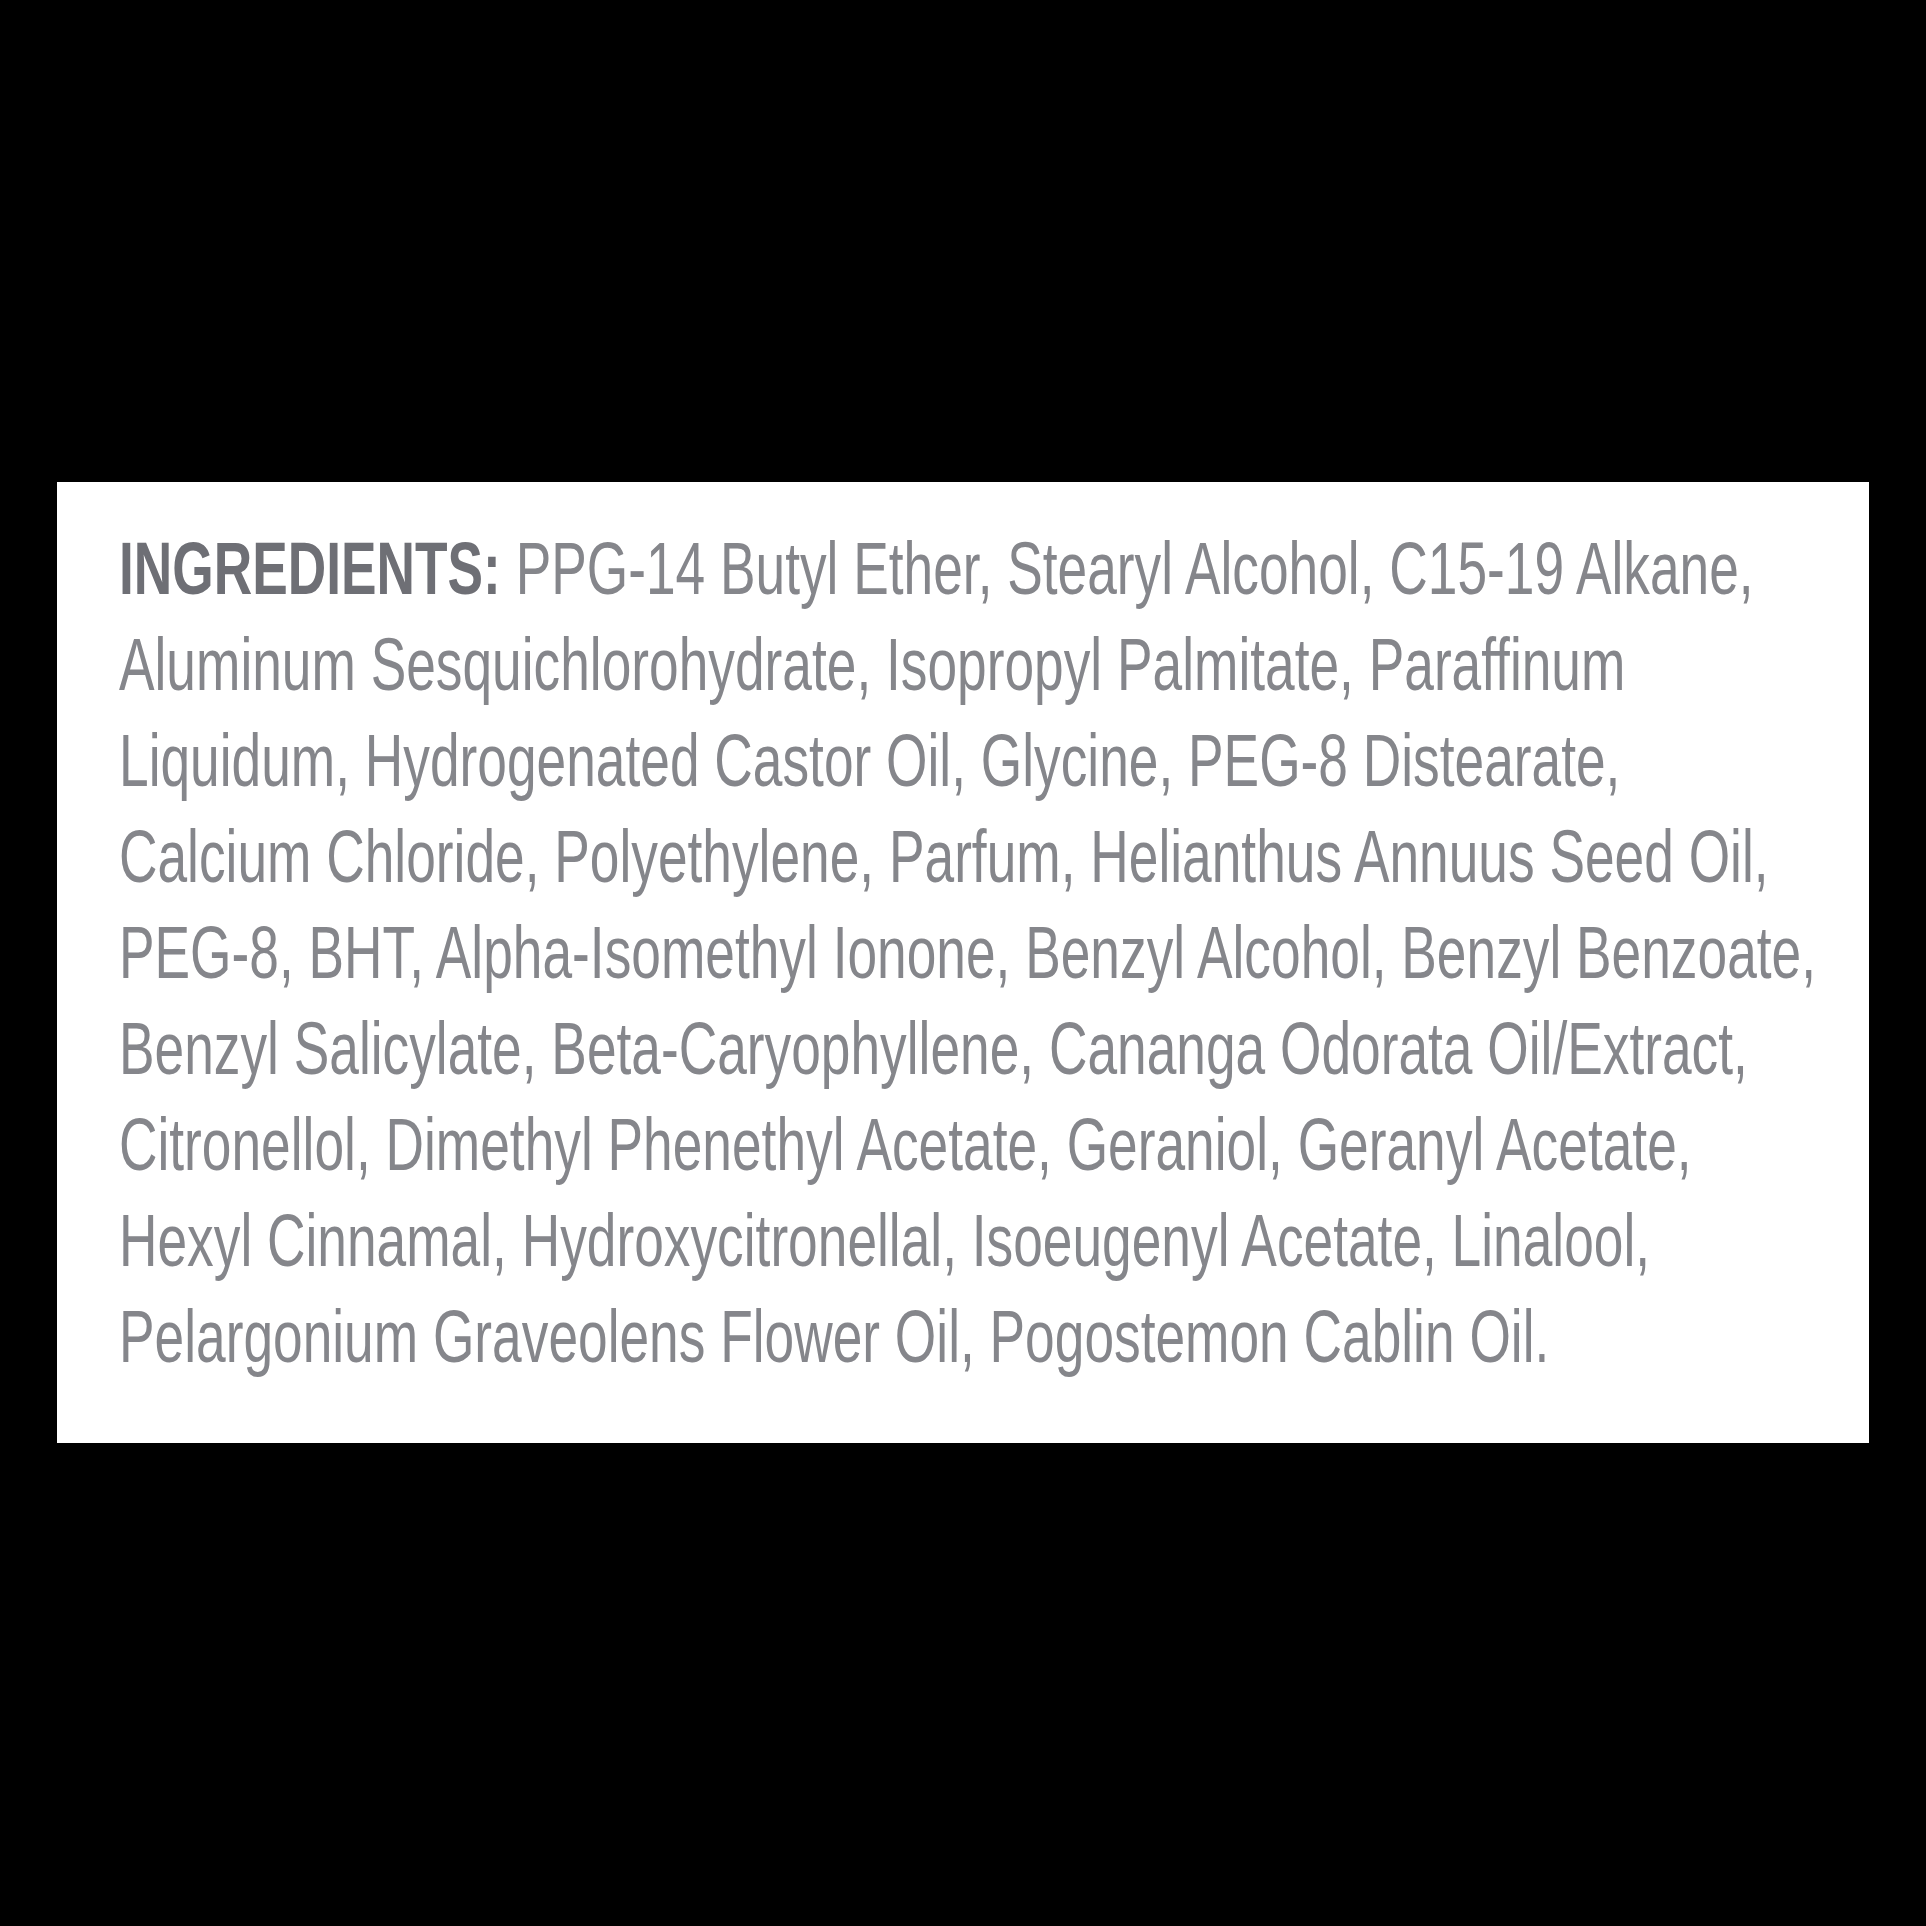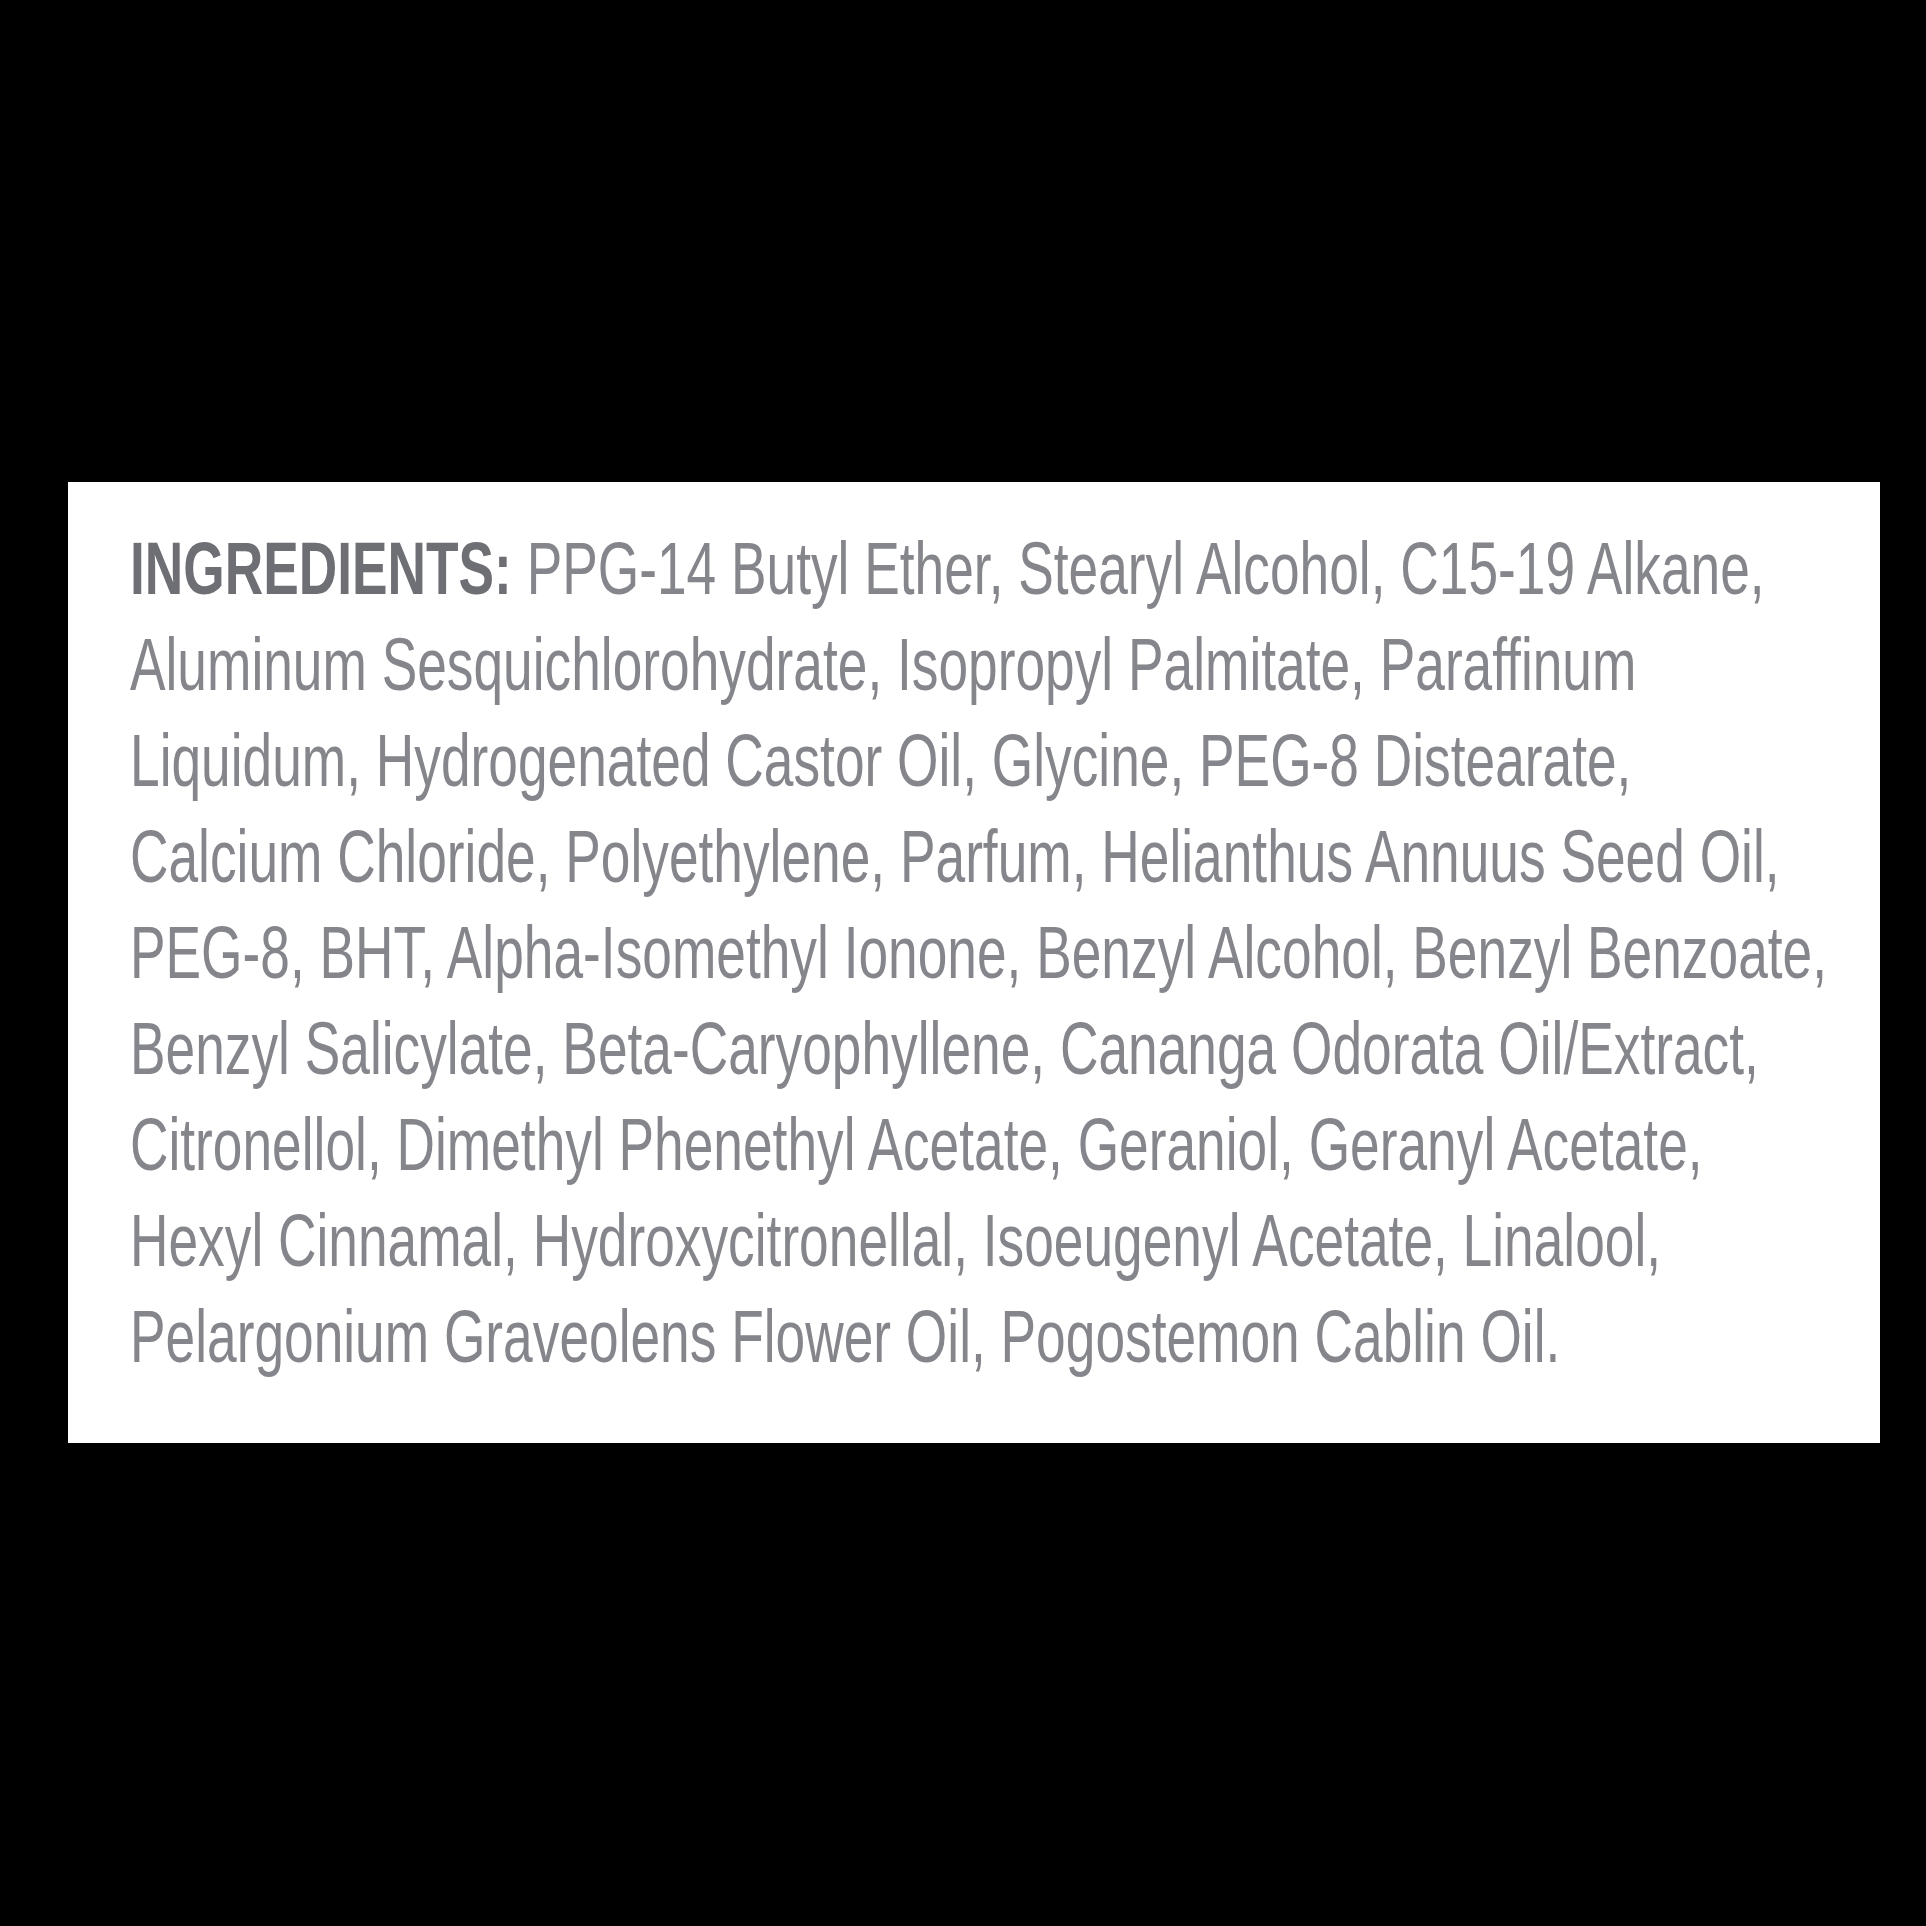--- a/index.html
+++ b/index.html
@@ -17,21 +17,21 @@
     overflow: hidden;
   }
   .canvas {
     position: relative;
     width: 1926px;
     height: 1926px;
     background: var(--background);
   }
   .panel {
     position: absolute;
-    left: 68px;
+    left: 57px;
     top: 482px;
     width: 1812px;
     height: 961px;
     background: var(--panel);
   }
   .ingredients-text {
     position: absolute;
     left: 62px;
     top: 39px;
     width: 2381px;               

